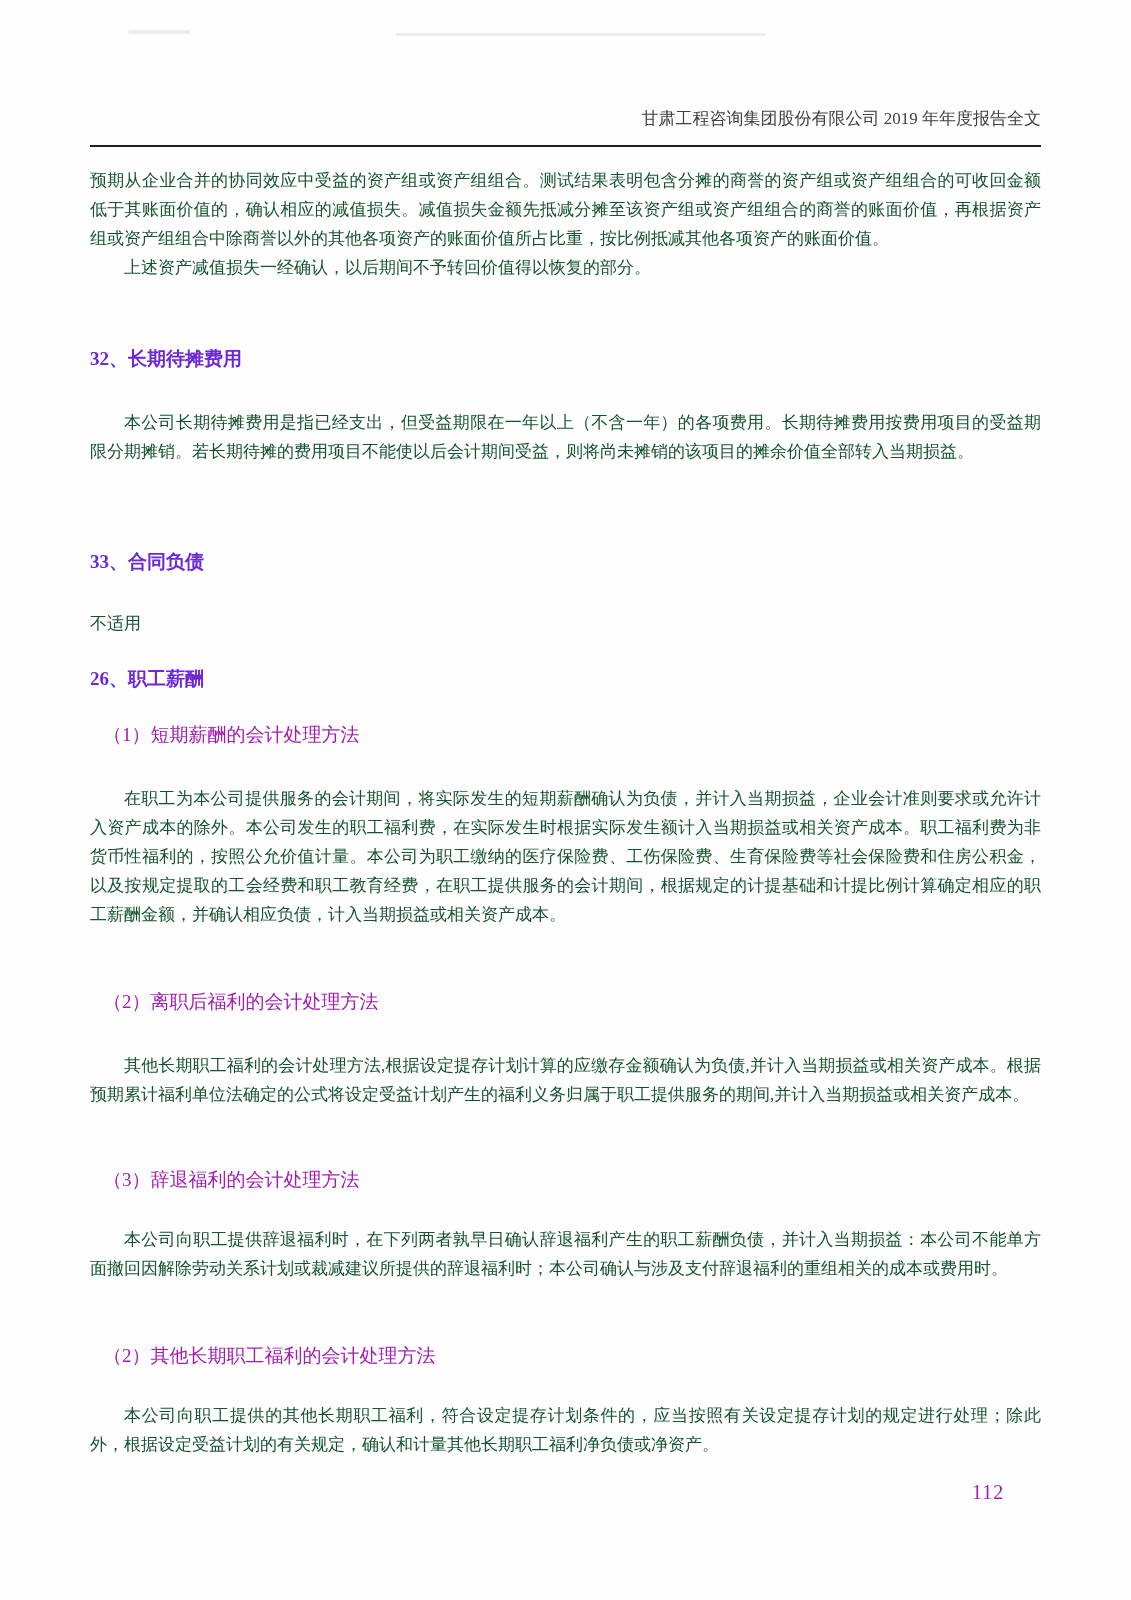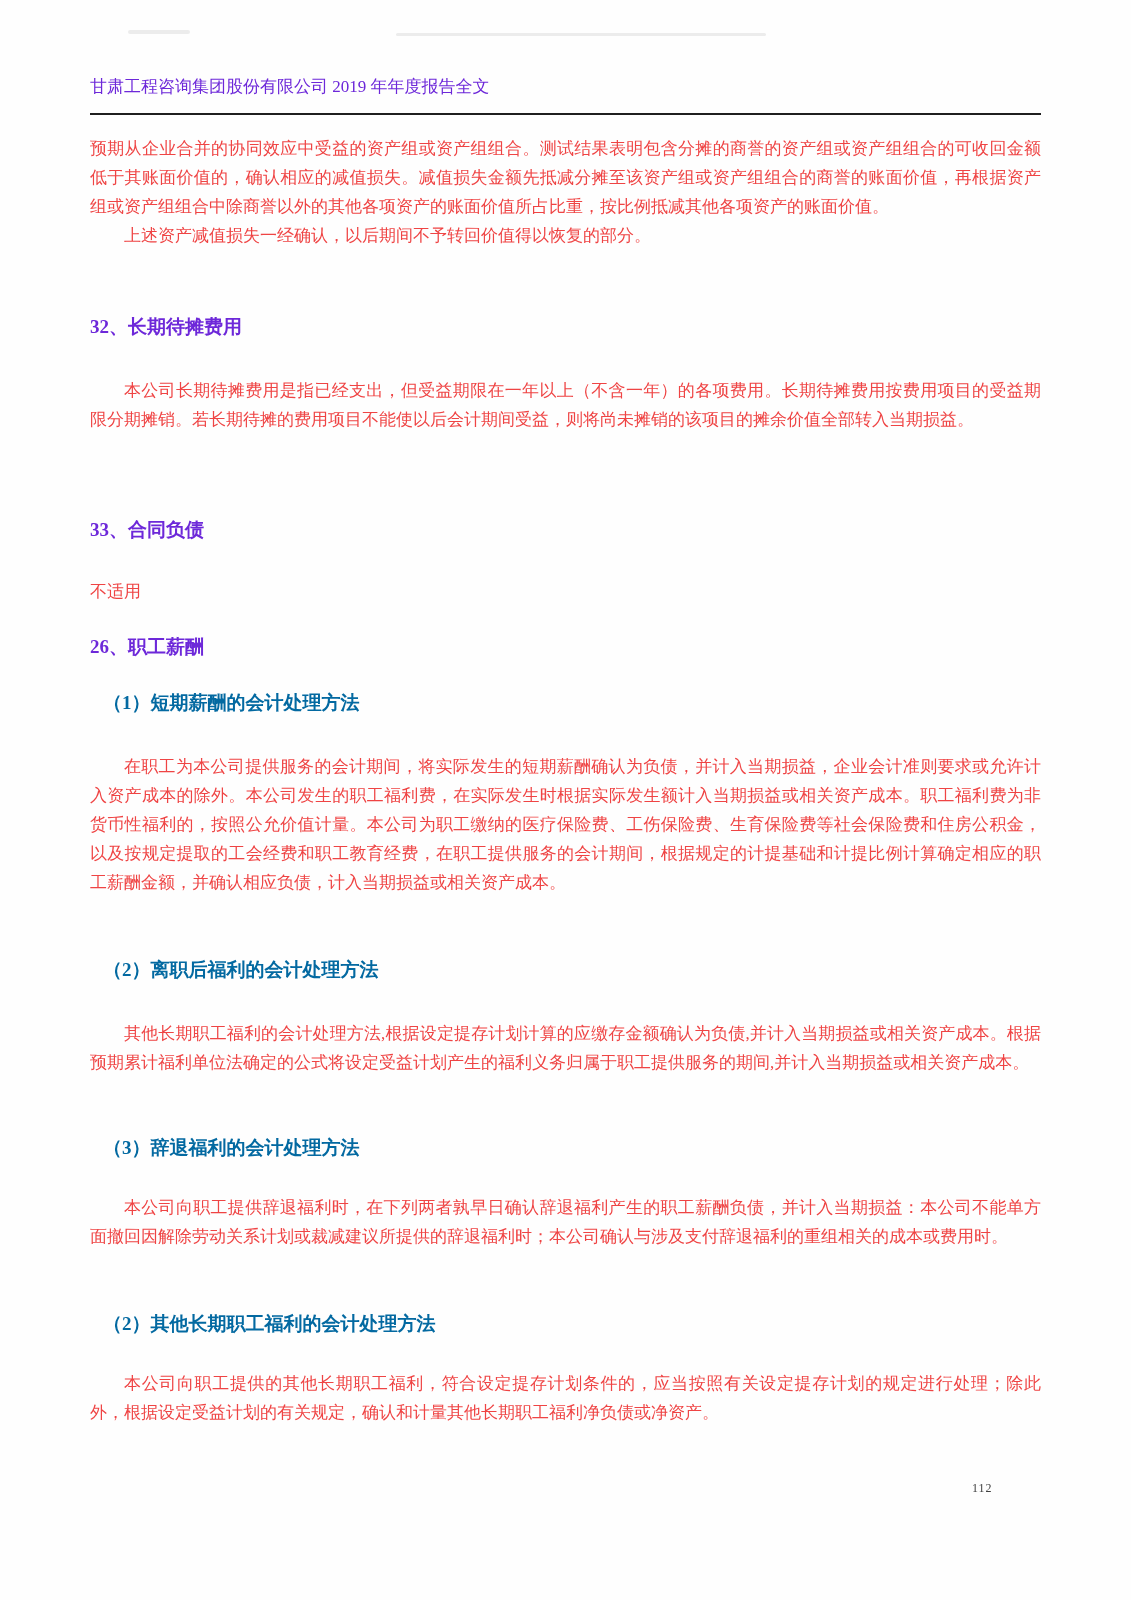--- a/index.html
+++ b/index.html
@@ -26,77 +26,78 @@
   .smudge-a { left: 128px; top: 30px; width: 62px;  height: 4px; }
   .smudge-b { left: 396px; top: 33px; width: 370px; height: 3px; }
 
   .content {
     position: absolute;
     left: 90px;
     top: 0;
     width: 951px;
   }
   .doc-header {
-    margin-top: 76px;
+    margin-top: 108px;
+    text-align: right;
     font-size: 17px;
     line-height: 22px;
-    color: #6d28d9;
+    color: #404040;
   }
   .header-rule {
     margin-top: 15px;
     height: 0;
     border: none;
     border-top: 2px solid #1f1f1f;
   }
   .para {
     font-size: 17px;
     line-height: 29px;
     text-align: justify;
     margin: 0;
-    color: #ef4444;
+    color: #14532d;
   }
   .para.indent { text-indent: 2em; }
   .para.first  { margin-top: 19px; }
 
   .h-section {
     margin: 0;
     font-size: 19px;
     line-height: 26px;
     font-weight: bold;
     color: #6d28d9;
   }
   .h-sub {
     margin: 0;
     padding-left: 13px;
     font-size: 19px;
     line-height: 26px;
-    font-weight: bold;
-    color: #0369a1;
+    font-weight: normal;
+    color: #a21caf;
   }
 
   .mt-sec-32 { margin-top: 64px; }
   .mt-p-32   { margin-top: 36px; }
   .mt-sec-33 { margin-top: 83px; }
   .mt-p-33   { margin-top: 34px; }
   .mt-sec-34 { margin-top: 28px; }
   .mt-sub-1  { margin-top: 30px; }
   .mt-psub-1 { margin-top: 36px; }
   .mt-sub-2  { margin-top: 60px; }
   .mt-psub-2 { margin-top: 36px; }
   .mt-sub-3  { margin-top: 58px; }
   .mt-psub-3 { margin-top: 32px; }
   .mt-sub-4  { margin-top: 60px; }
   .mt-psub-4 { margin-top: 32px; }
 
   .page-number {
     position: absolute;
     left: 972px;
     top: 1481px;
-    font-size: 12px;
-    color: #404040;
+    font-size: 20px;
+    color: #a21caf;
     letter-spacing: 1px;
   }
 </style>
 </head>
 <body>
 
 <div class="page">
 
   <div class="smudge smudge-a"></div>
   <div class="smudge smudge-b"></div>

